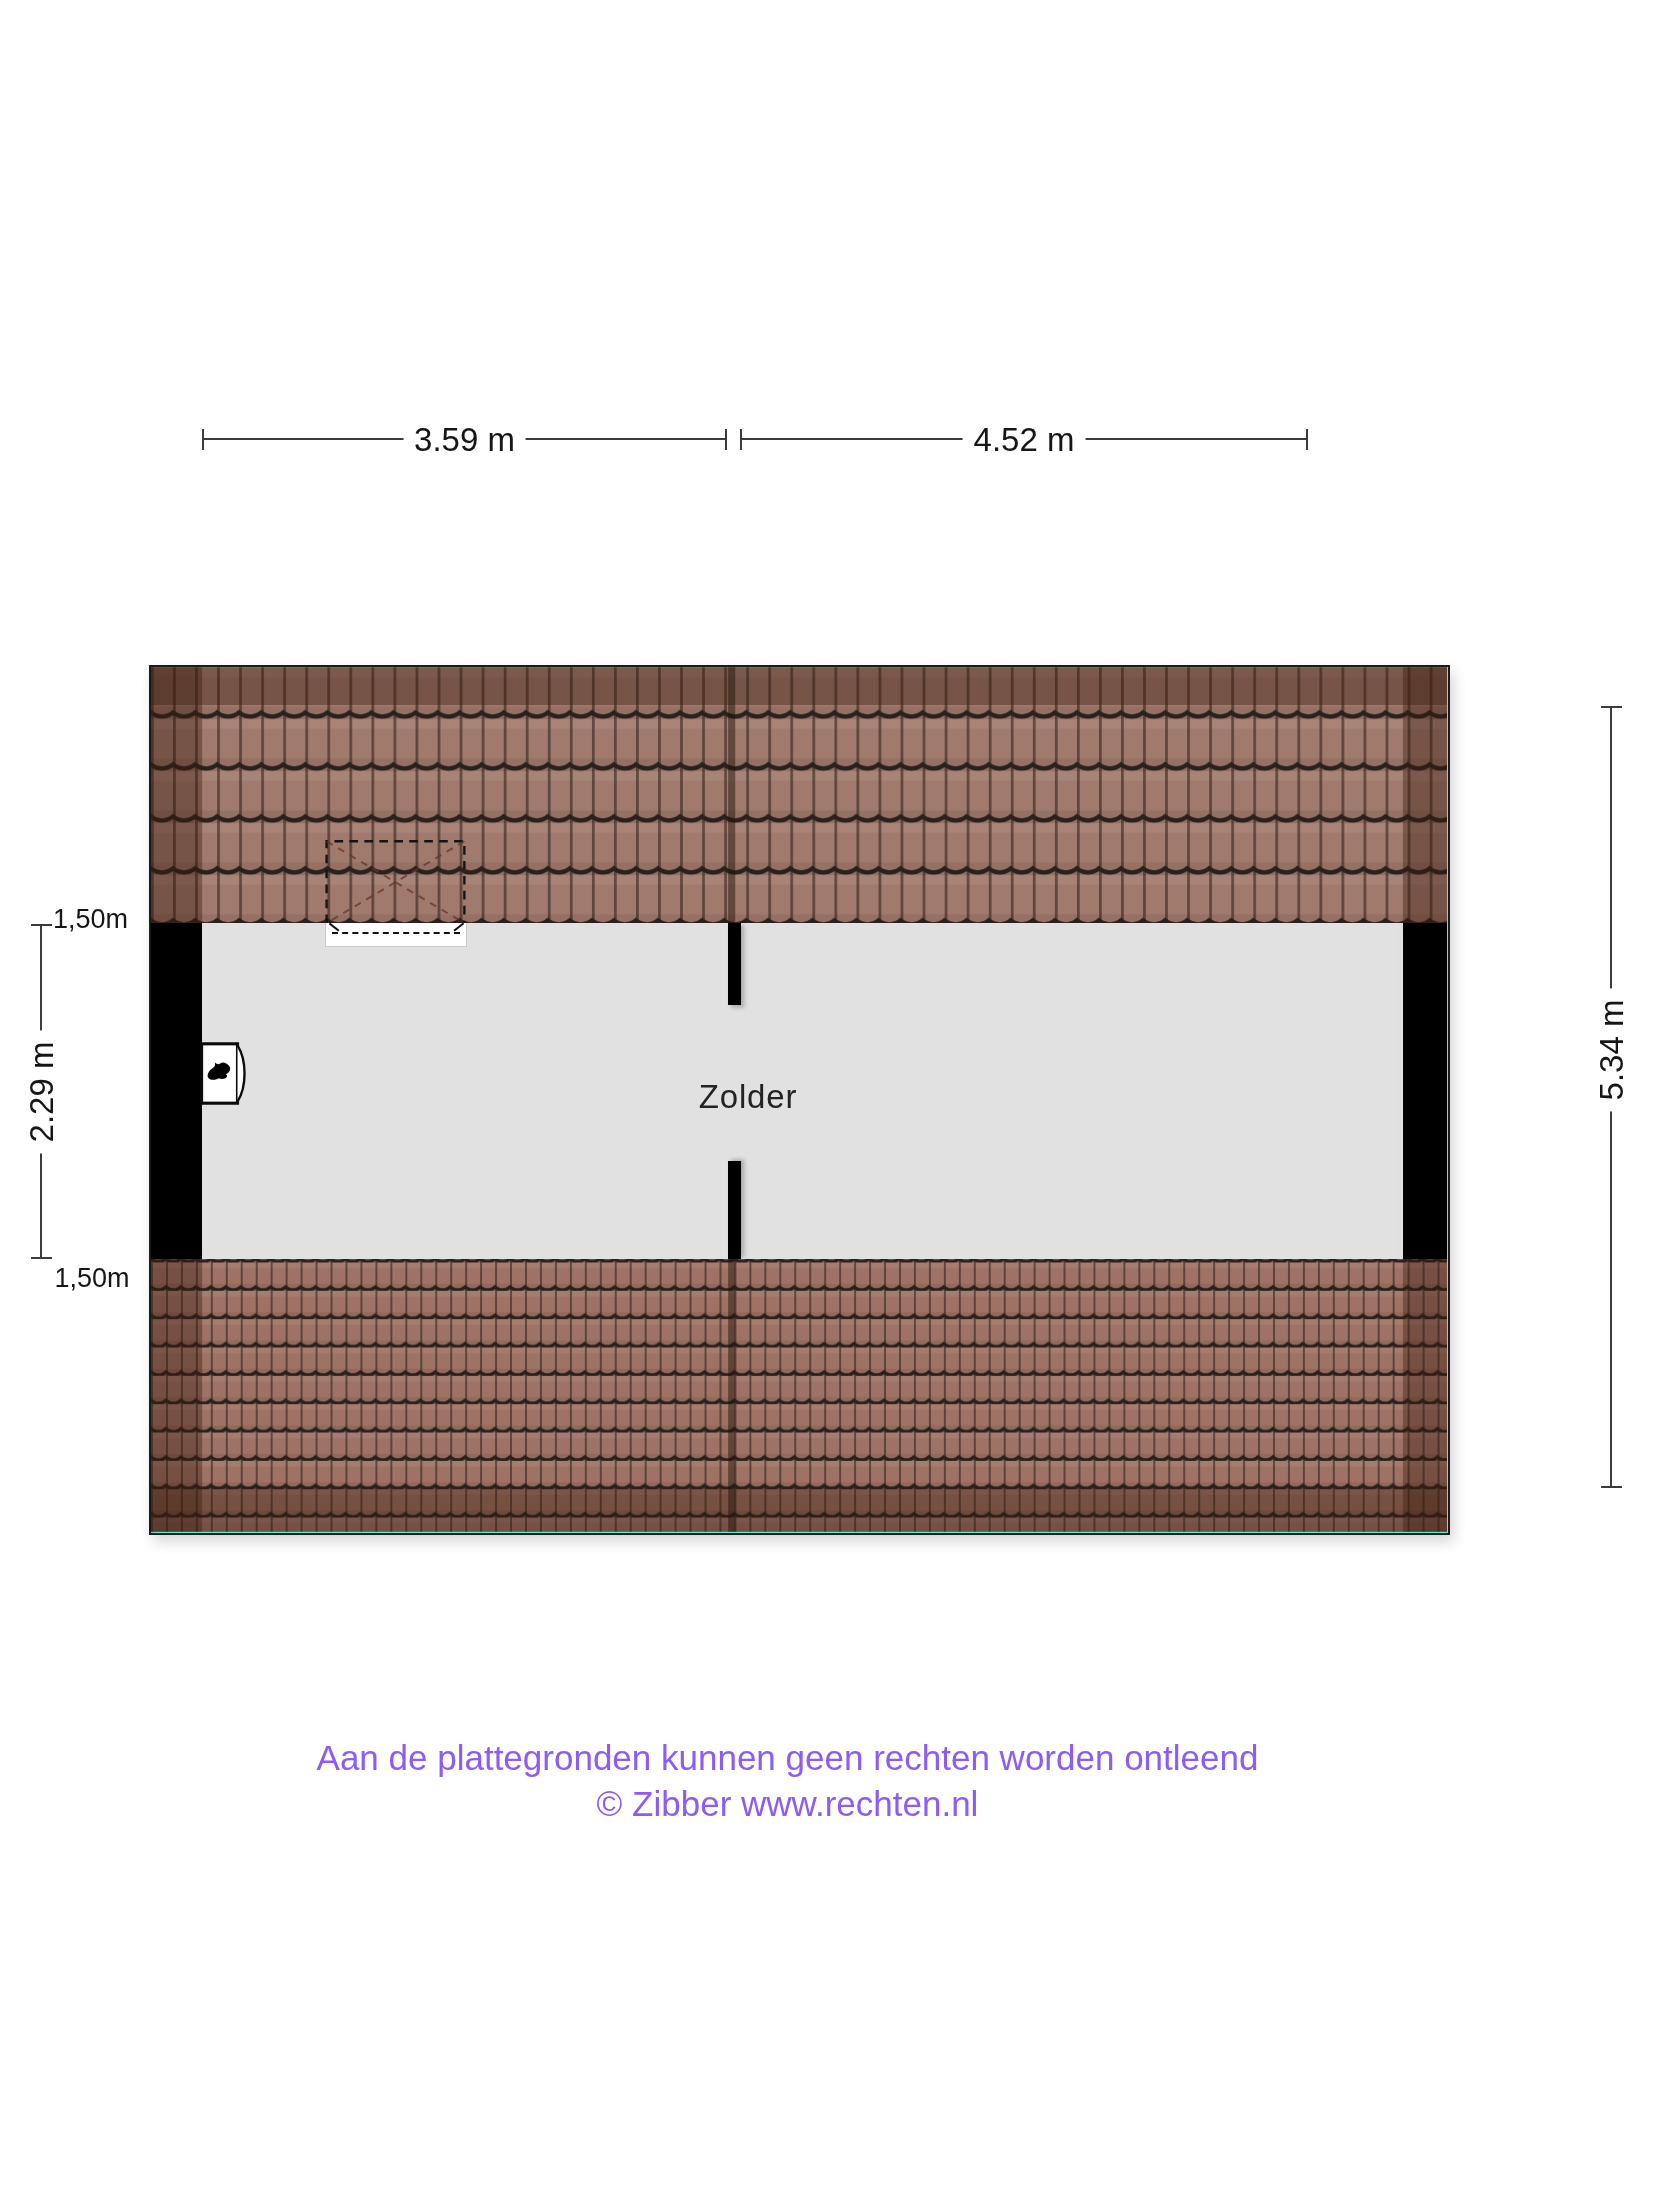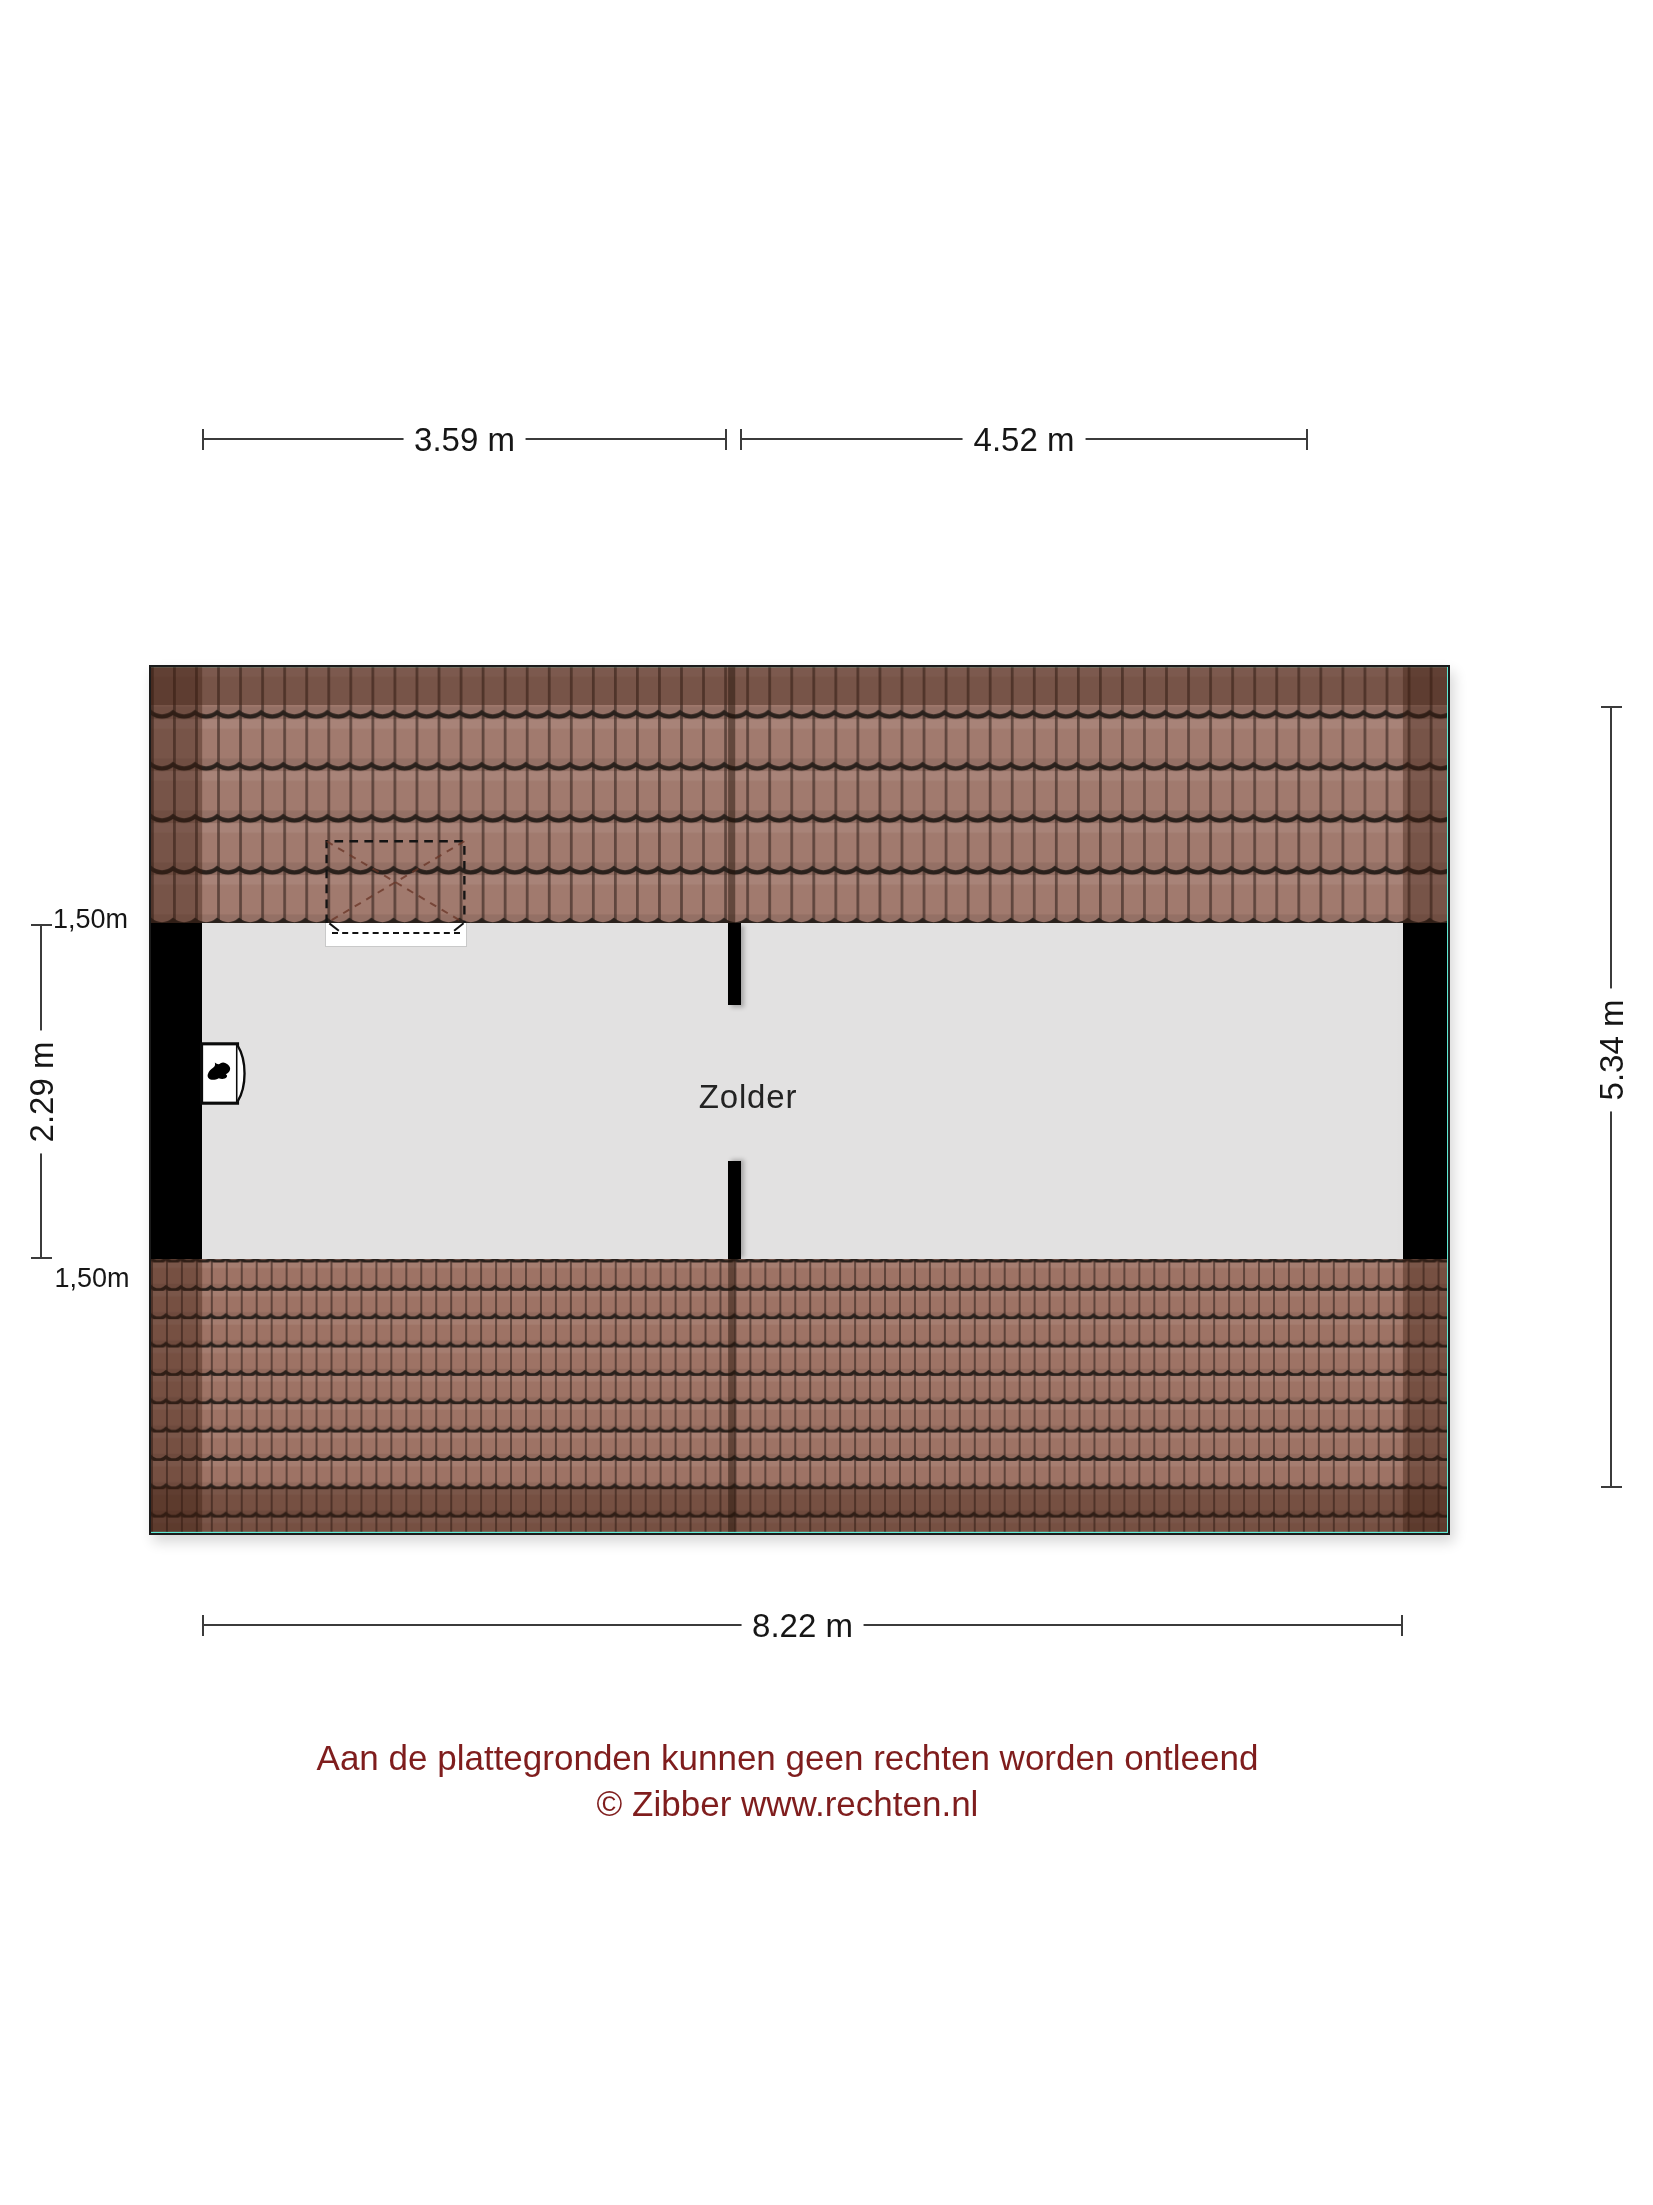--- a/index.html
+++ b/index.html
@@ -52,21 +52,21 @@
     position:absolute;left:50%;top:50%;transform:translate(-50%,-50%);
     background:#fff;padding:1.6px 11px;font-size:33px;line-height:1;white-space:nowrap;color:var(--text,#161616);
   }
   .dim-label.rot{transform:translate(-50%,-50%) rotate(-90deg);}
   .vdim .at44{top:44%;}
   .side-label{
     position:absolute;width:118px;text-align:center;font-size:27px;line-height:1;
     color:var(--text,#161616);white-space:nowrap;
   }
   
-  .footer-line{position:absolute;left:0;width:1575px;text-align:center;font-size:35px;line-height:1.1;color:#7f1d1d;}
+  .footer-line{position:absolute;left:0;width:1575px;text-align:center;font-size:35px;line-height:1.1;color:#8b5cf6;}
   .f1{top:1739px;} .f2{top:1785px;}
 </style>
 </head>
 <body>
 
 <div class="canvas">
 
   <div class="hdim" style="left:202px;top:429px;width:525px;">
     <div class="line"></div>
     <div class="tick t-l"></div>
@@ -155,24 +155,18 @@
         <rect x="2" y="3" width="46" height="76" fill="#ffffff" stroke="#0b0b0b" stroke-width="4"></rect>
         <path d="M48,5 C60,24 60,58 48,77" fill="#ffffff" stroke="#0b0b0b" stroke-width="3"></path>
         <path d="M10,42 C13,33 21,35 19,27 C26,33 26,24 33,28 C41,32 40,39 33,42
                  C38,45 31,50 24,47 C17,51 8,49 10,42 Z" fill="#000"></path>
       </svg>
 
       <span class="room-label">Zolder</span>
     </div>
   </div>
 
-  <div class="hdim" style="left:202px;top:1615px;width:1201px;">
-    <div class="line"></div>
-    <div class="tick t-l"></div>
-    <div class="tick t-r"></div>
-    <span class="dim-label">8.22 m</span>
-  </div>
 
   <div class="footer-line f1">Aan de plattegronden kunnen geen rechten worden ontleend</div>
   <div class="footer-line f2">© Zibber www.rechten.nl</div>
 
 </div>
 
 
 </body></html>

